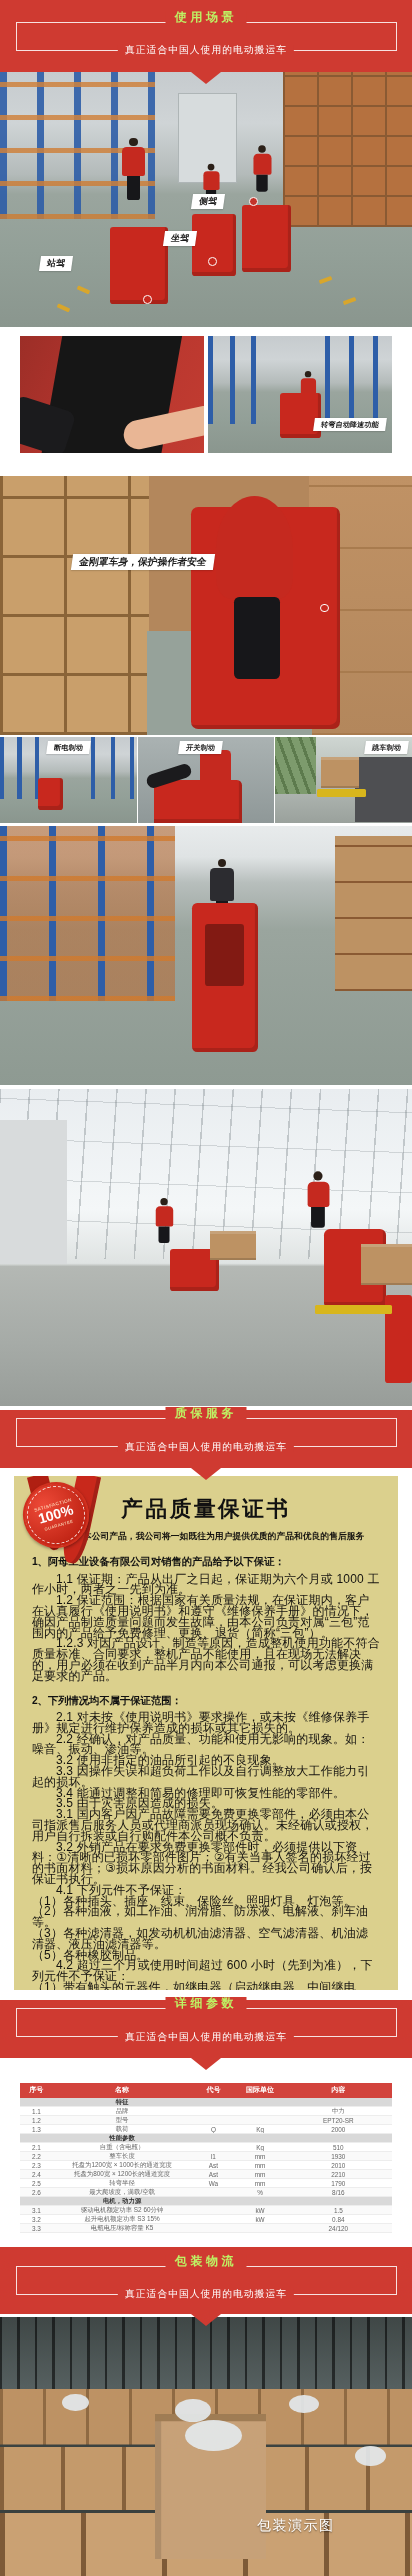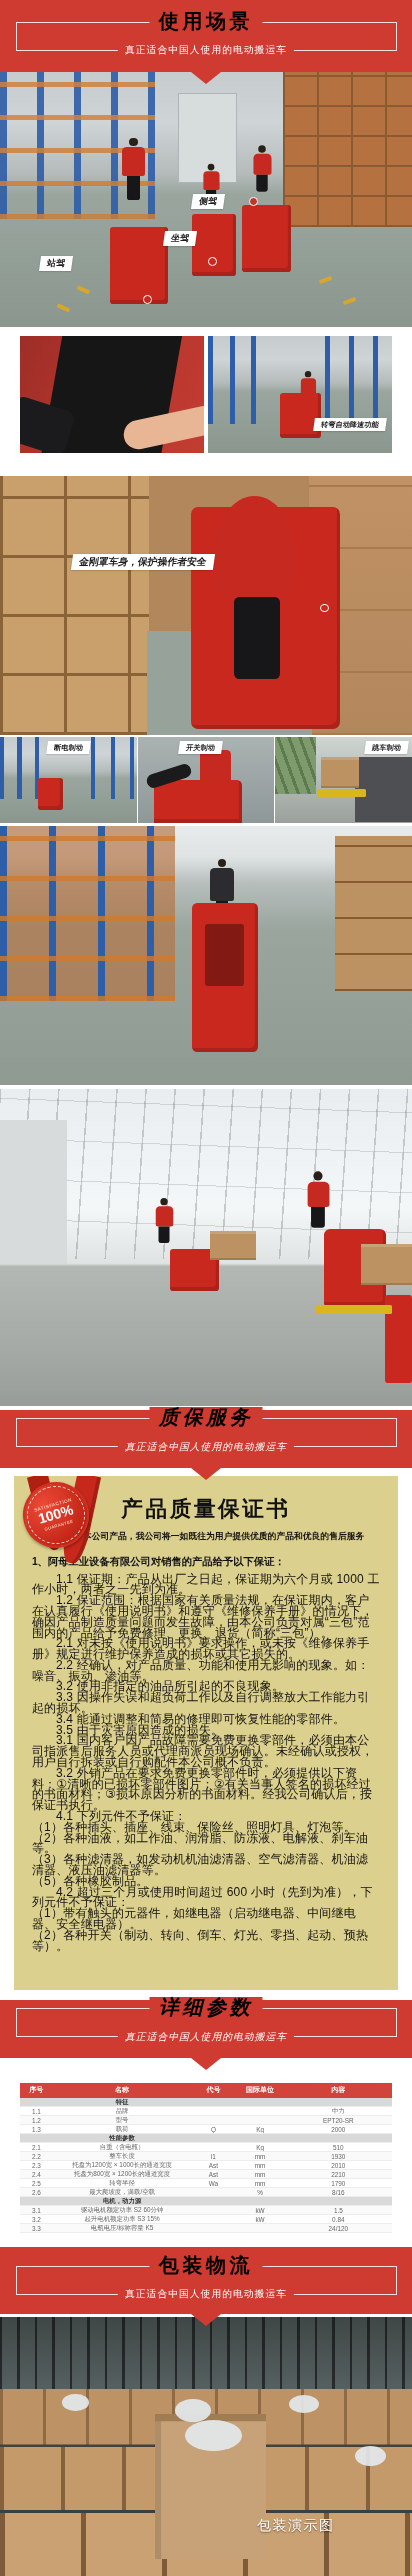--- a/index.html
+++ b/index.html
@@ -1,25 +1,25 @@
 <!DOCTYPE html>
 <html style="font-size:8.2px"><head>
 <meta charset="utf-8">
 <style>
   html,body{margin:0;padding:0;background:#fff;}
   body{font-family:"Liberation Sans","DejaVu Sans",sans-serif;}
   .page{width:412px;height:2825px;margin:0 auto;background:#fff;position:relative;overflow:hidden;}
 
   
   .banner{background:#cf3a31;position:relative;box-sizing:border-box;padding-top:21.6px;height:72px;}
-  .banner.h137{height:58px;padding-top:8px;font-style:italic;}
+  .banner.h137{height:58px;padding-top:8px;}
   .banner.h130{height:67px;padding-top:18.5px;}
   .banner-frame{margin:0 15.5px;height:27px;border:0.5px solid rgba(255,255,255,.85);position:relative;}
   .banner-title{position:absolute;left:50%;top:-12px;transform:translateX(-50%);background:#cf3a31;
-    padding:0 9.3px;font-size:20px;font-weight:bold;color:#000000;letter-spacing:3.6px;line-height:1;white-space:nowrap;}
+    padding:0 9.3px;font-size:12px;font-weight:bold;color:#bef264;letter-spacing:3.6px;line-height:1;white-space:nowrap;}
   .banner-sub{position:absolute;left:50%;bottom:-5.7px;transform:translateX(-50%);background:#cf3a31;
     padding:0 7.2px;font-size:9.8px;color:#fff;letter-spacing:1px;line-height:1;white-space:nowrap;}
   .arrow-holder{position:relative;height:0;z-index:6;}
   .down-arrow{position:absolute;left:50%;top:0;transform:translateX(-50%);width:0;height:0;
     border-left:15.5px solid transparent;border-right:15.5px solid transparent;border-top:12.4px solid #cf3a31;}
 
   .spacer{width:100%;}
 
   
   .photo{position:relative;overflow:hidden;background:#9aa39c;}
@@ -292,20 +292,22 @@
         <div class="badge-pct">100%</div>
         <div class="badge-btm">GUARANTEE</div>
       </div>
     </div>
     <div class="cert-title">产品质量保证书</div>
     <div class="cert-intro">感谢选用本公司产品，我公司将一如既往为用户提供优质的产品和优良的售后服务</div>
     <div id="cert-sections">
         <div class="cert-heading">1、阿母工业设备有限公司对销售的产品给予以下保证：</div>
         <p class="cert-item">1.1 保证期：产品从出厂之日起，保证期为六个月或 1000 工作小时，两者之一先到为准。</p>
         <p class="cert-item">1.2 保证范围：根据国家有关质量法规，在保证期内，客户在认真履行《使用说明书》和遵守《维修保养手册》的情况下，确因产品制造质量问题而发生故障，由本公司负责对属“三包”范围内的产品给予免费修理、更换、退货（简称“三包”）。</p>
+        <p class="cert-item">1.2.3 对因产品设计、制造等原因，造成整机使用功能不符合质量标准、合同要求，整机产品不能使用，且在现场无法解决的，用户必须在收到产品半月内向本公司通报，可以考虑更换满足要求的产品。</p>
+        <div class="cert-heading">2、下列情况均不属于保证范围：</div>
         <p class="cert-item">2.1 对未按《使用说明书》要求操作，或未按《维修保养手册》规定进行维护保养造成的损坏或其它损失的。</p>
         <p class="cert-item">2.2 经确认，对产品质量、功能和使用无影响的现象。如：噪音、振动、渗油等。</p>
         <p class="cert-item">3.2 使用非指定的油品所引起的不良现象。</p>
         <p class="cert-item">3.3 因操作失误和超负荷工作以及自行调整放大工作能力引起的损坏。</p>
         <p class="cert-item">3.4 能通过调整和简易的修理即可恢复性能的零部件。</p>
         <p class="cert-item">3.5 由于灾害原因造成的损失。</p>
         <p class="cert-item">3.1 国内客户因产品故障需要免费更换零部件，必须由本公司指派售后服务人员或代理商派员现场确认。未经确认或授权，用户自行拆装或自行购配件本公司概不负责。</p>
         <p class="cert-item">3.2 外销产品在要求免费更换零部件时，必须提供以下资料：①清晰的已损坏零部件图片；②有关当事人签名的损坏经过的书面材料；③损坏原因分析的书面材料。经我公司确认后，按保证书执行。</p>
         <p class="cert-item">4.1 下列元件不予保证：</p>
         <p class="cert-item no-indent">（1）各种插头、插座、线束、保险丝、照明灯具、灯泡等。</p>

